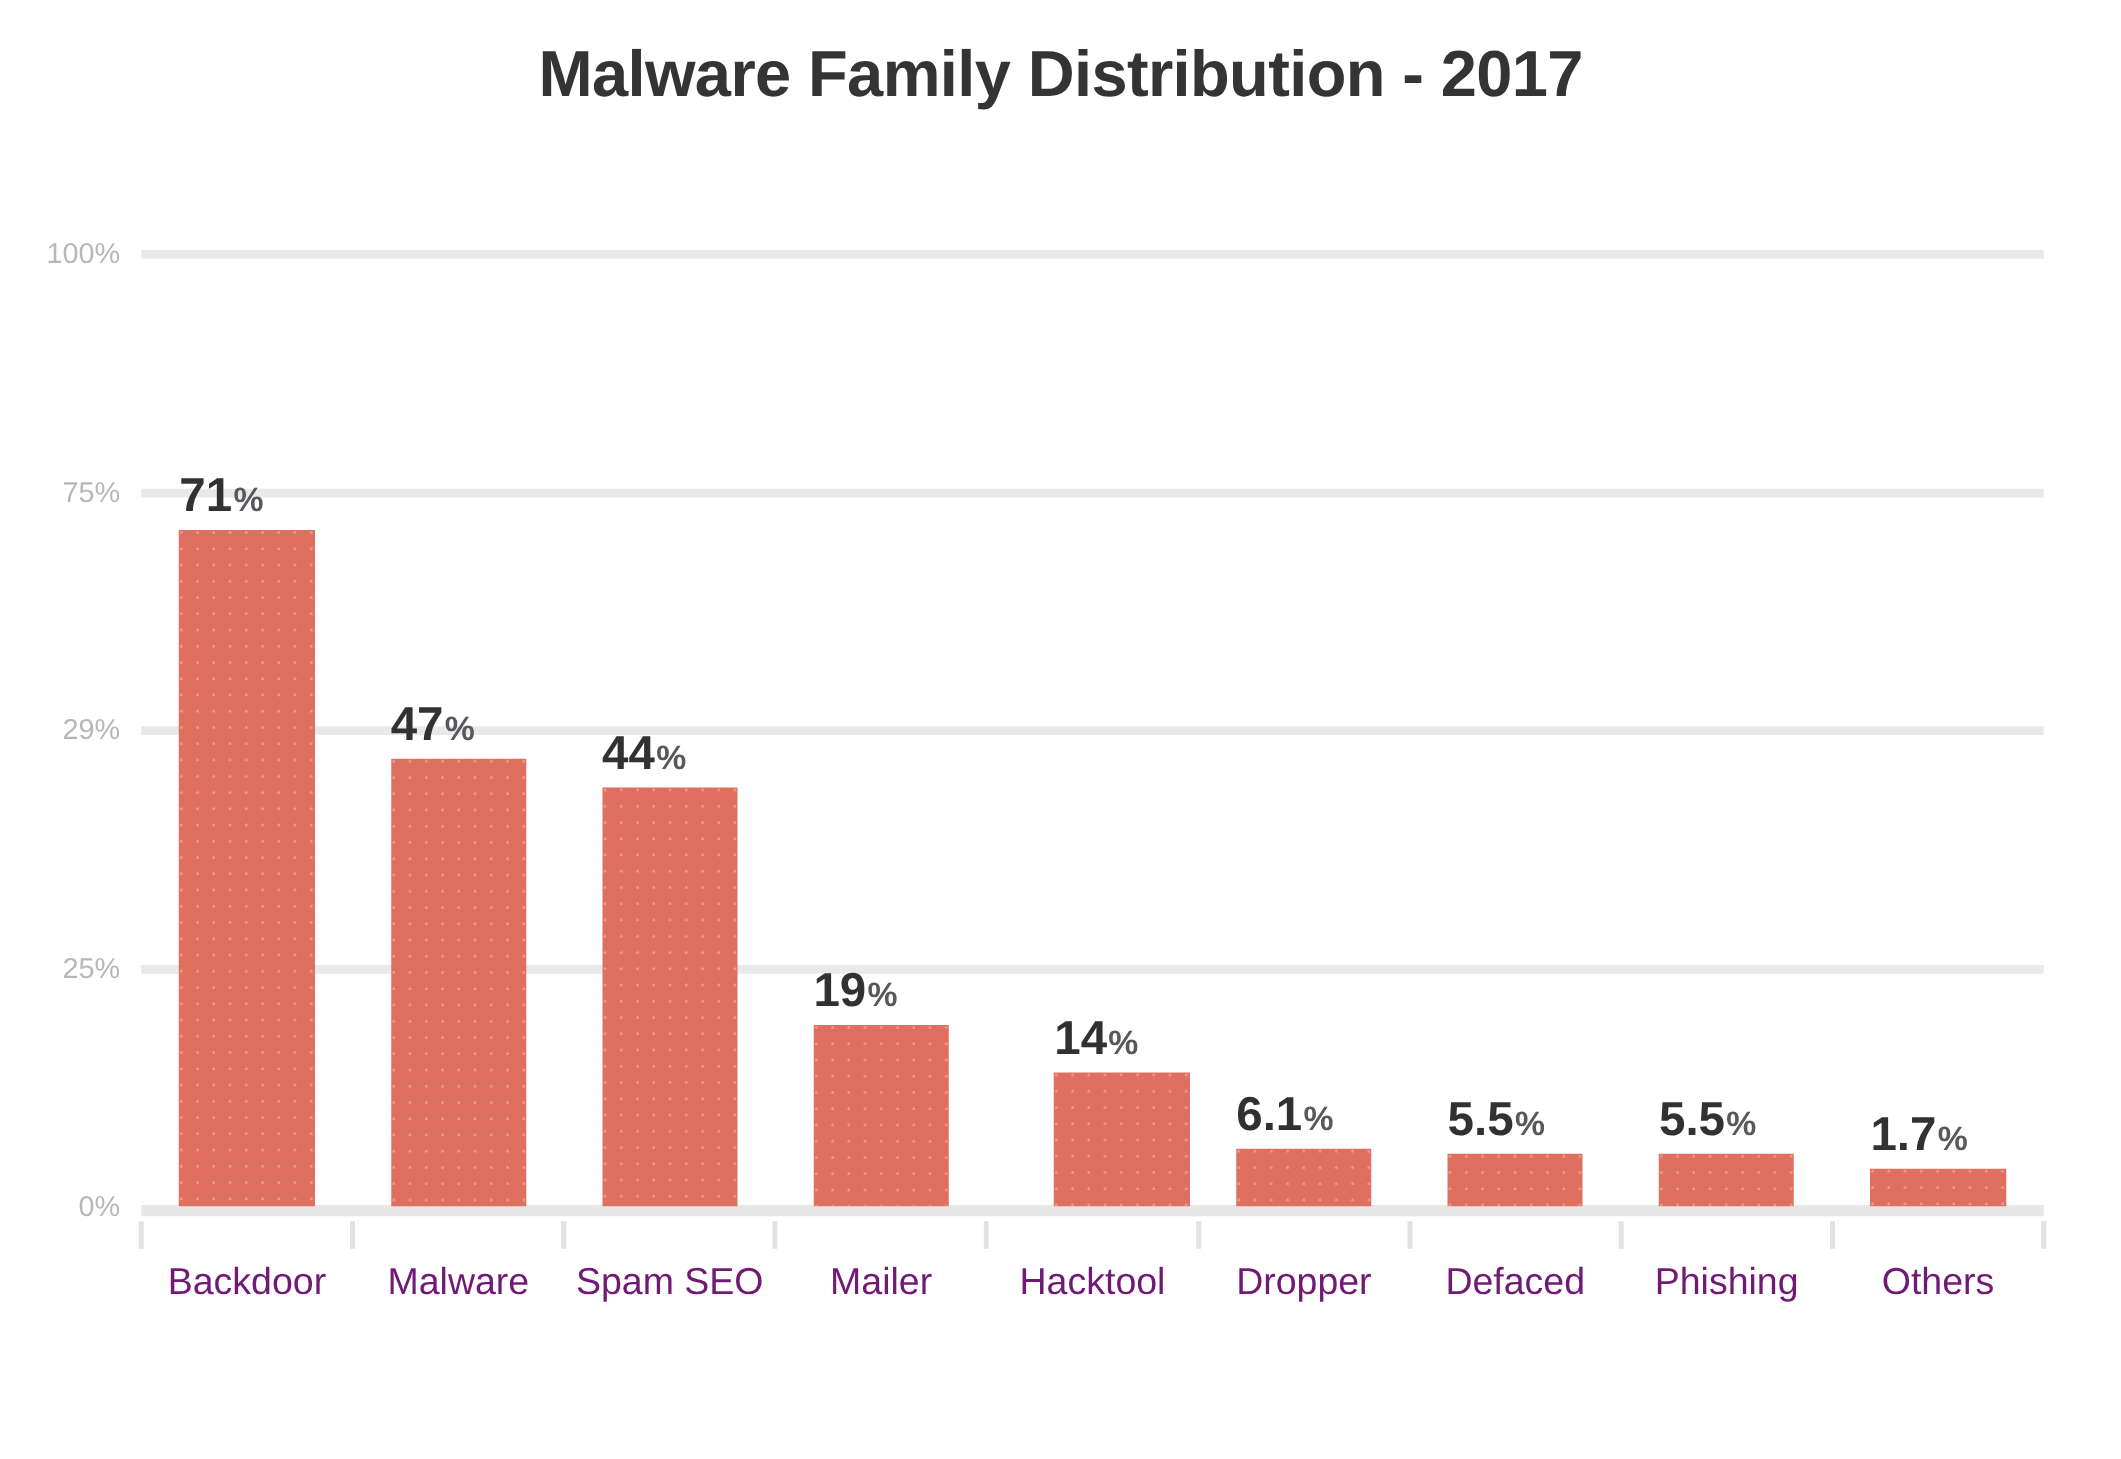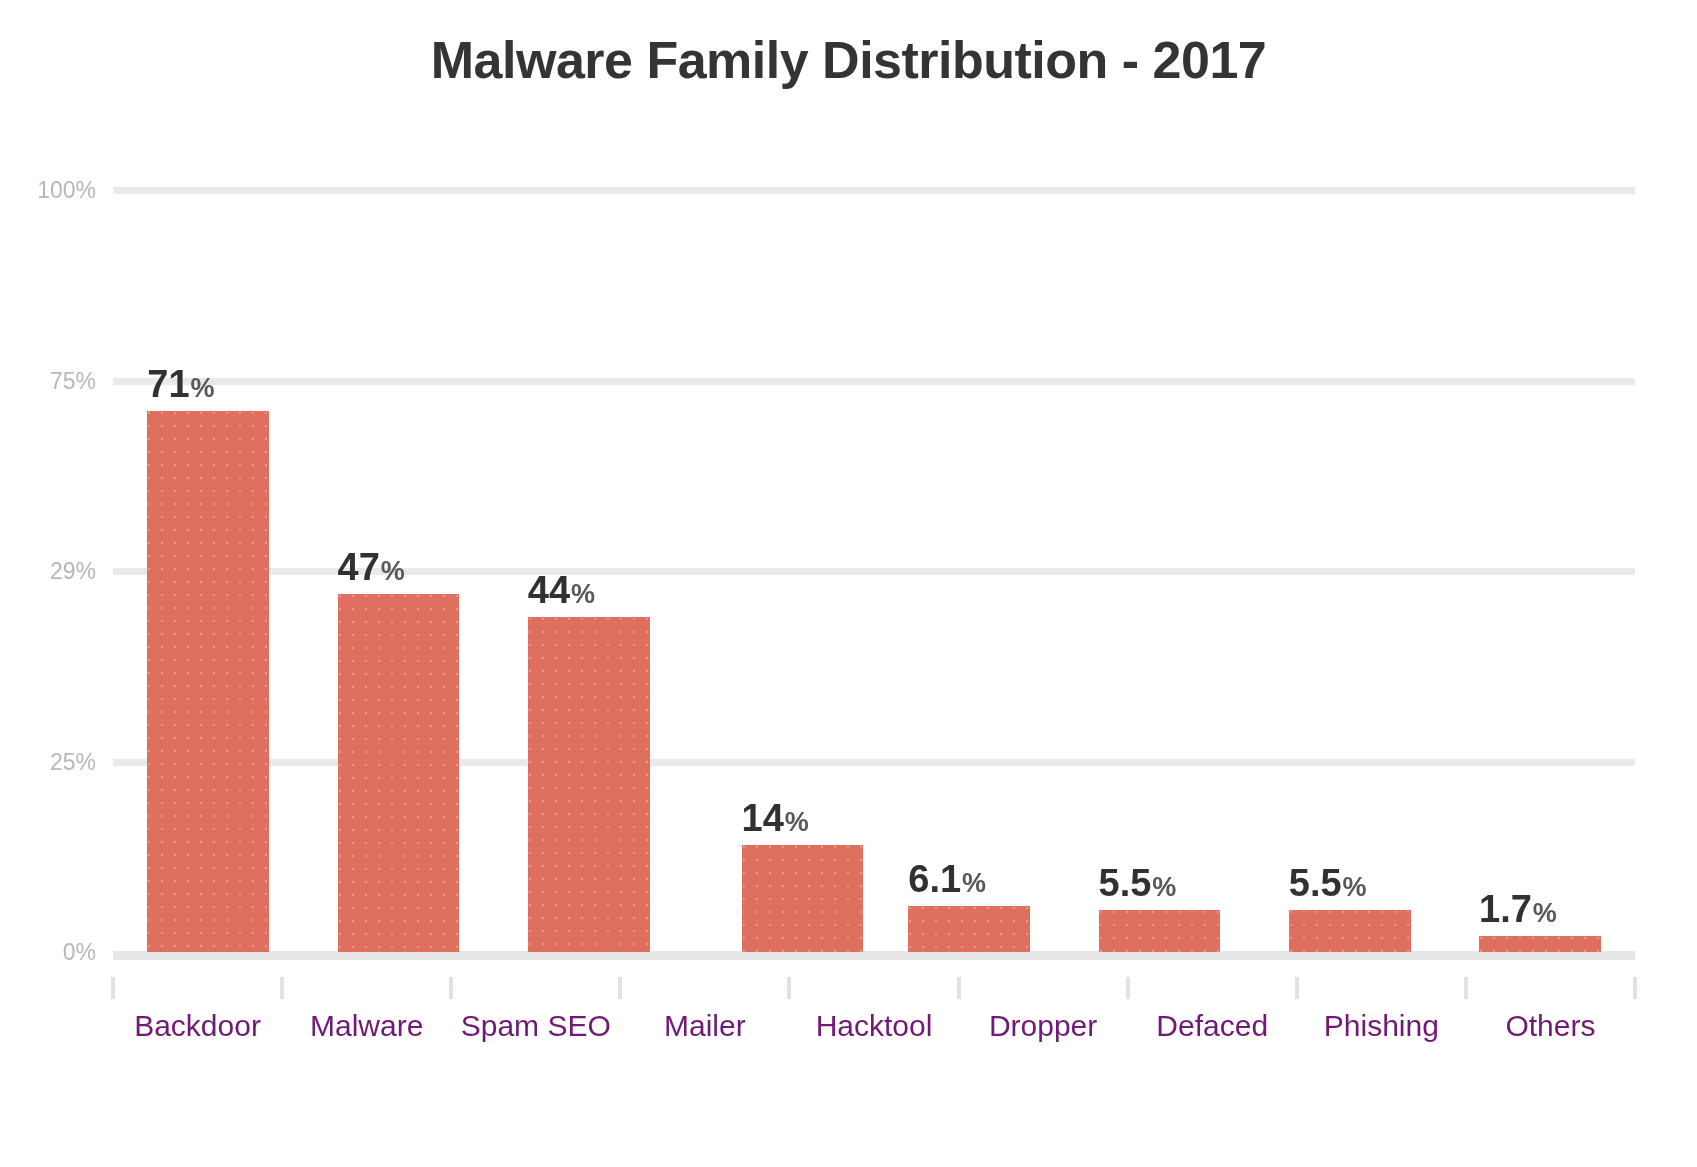--- a/index.html
+++ b/index.html
@@ -35,21 +35,21 @@
     color: #343434;
     letter-spacing: -0.5px;
     white-space: nowrap;
   }
 
   
   
   .plot {
     position: absolute;
     left: 113px;
-    top: 190px;
+    top: 203px;
     width: 1522px;
     height: 762px;
   }
 
   .gridline {
     position: absolute;
     left: 0;
     width: 100%;
     height: 7px;
     background: #e9e9e9;
@@ -197,41 +197,46 @@
           <div class="bar" style="height: 358.14px; background-color: rgb(223, 111, 95);">
             <div class="bar-value"><span>47</span><span class="pct">%</span></div>
           </div>
         </div>
         <div class="bar-slot">
           <div class="bar" style="height: 335.28px; background-color: rgb(223, 111, 95);">
             <div class="bar-value"><span>44</span><span class="pct">%</span></div>
           </div>
         </div>
         <div class="bar-slot">
+          <div class="bar" style="height: 144.78px; background-color: rgb(223, 111, 95);">
+            <div class="bar-value"><span>19</span><span class="pct">%</span></div>
+          </div>
+        </div>
+        <div class="bar-slot">
           <div class="bar" style="height: 106.68px; background-color: rgb(223, 111, 95); margin-left: 47px;">
             <div class="bar-value"><span>14</span><span class="pct">%</span></div>
           </div>
         </div>
         <div class="bar-slot">
           <div class="bar" style="height: 46.482px; background-color: rgb(223, 111, 95);">
             <div class="bar-value"><span>6.1</span><span class="pct">%</span></div>
           </div>
         </div>
         <div class="bar-slot">
           <div class="bar" style="height: 41.91px; background-color: rgb(223, 111, 95);">
             <div class="bar-value"><span>5.5</span><span class="pct">%</span></div>
           </div>
         </div>
         <div class="bar-slot">
           <div class="bar" style="height: 41.91px; background-color: rgb(223, 111, 95);">
             <div class="bar-value"><span>5.5</span><span class="pct">%</span></div>
           </div>
         </div>
         <div class="bar-slot">
-          <div class="bar" style="height: 16px; background-color: rgb(223, 111, 95);">
+          <div class="bar" style="height: 30px; background-color: rgb(223, 111, 95);">
             <div class="bar-value"><span>1.7</span><span class="pct">%</span></div>
           </div>
         </div>
       </div>
   </div>
 
   <div class="xaxis">
     <div class="xticks">
         <div class="xtick-cell"></div>
         <div class="xtick-cell"></div>

